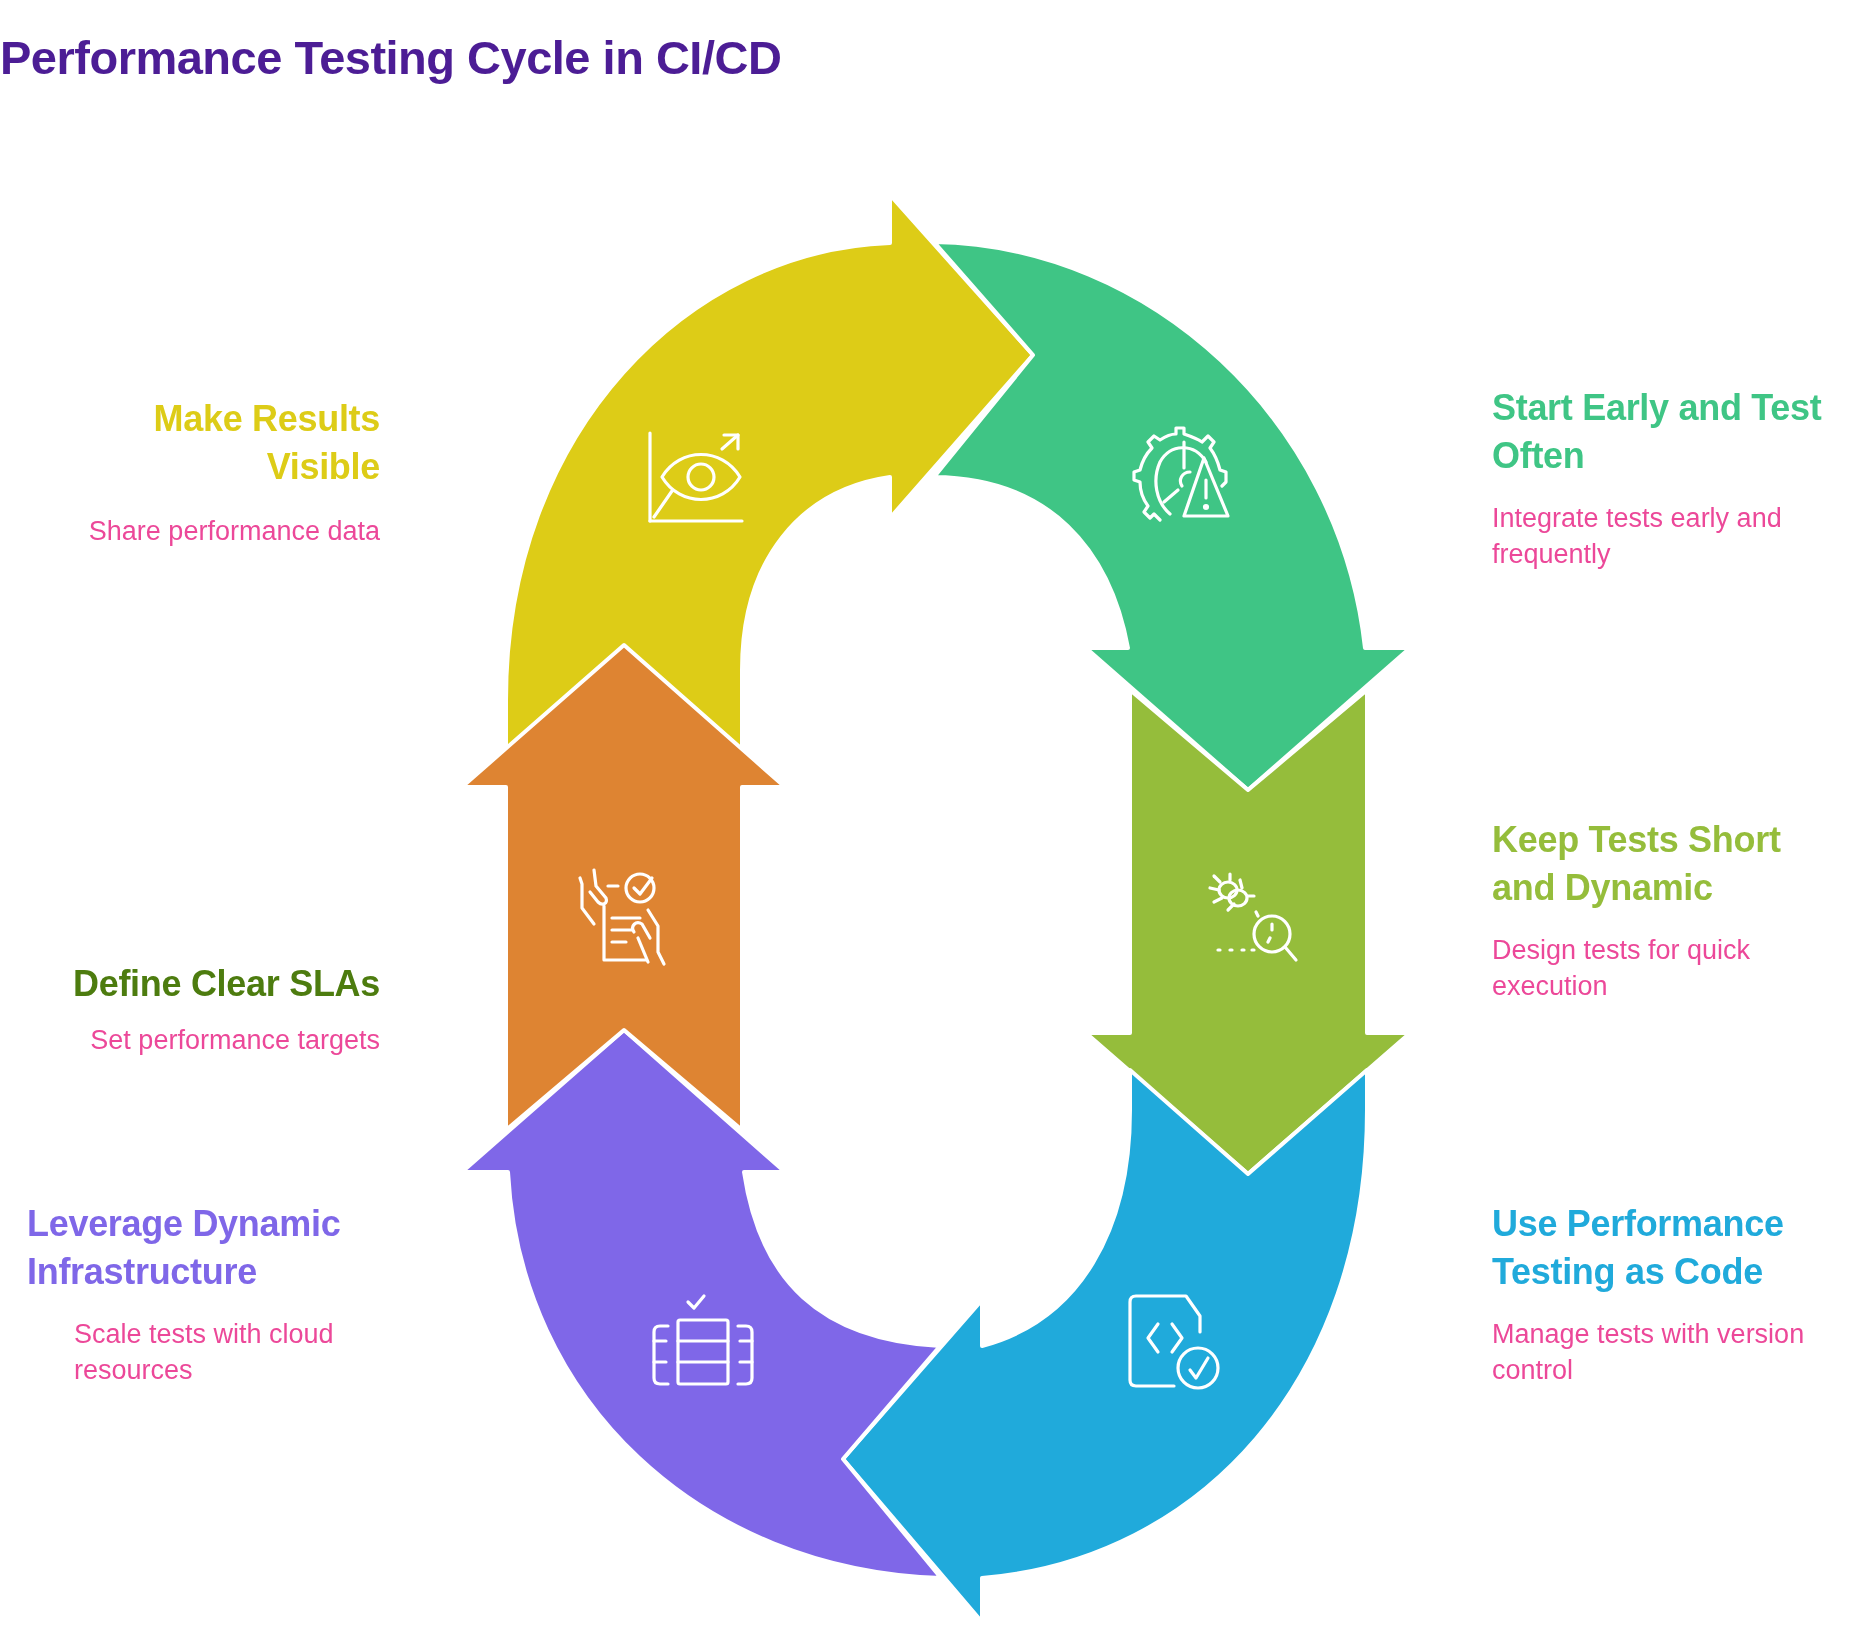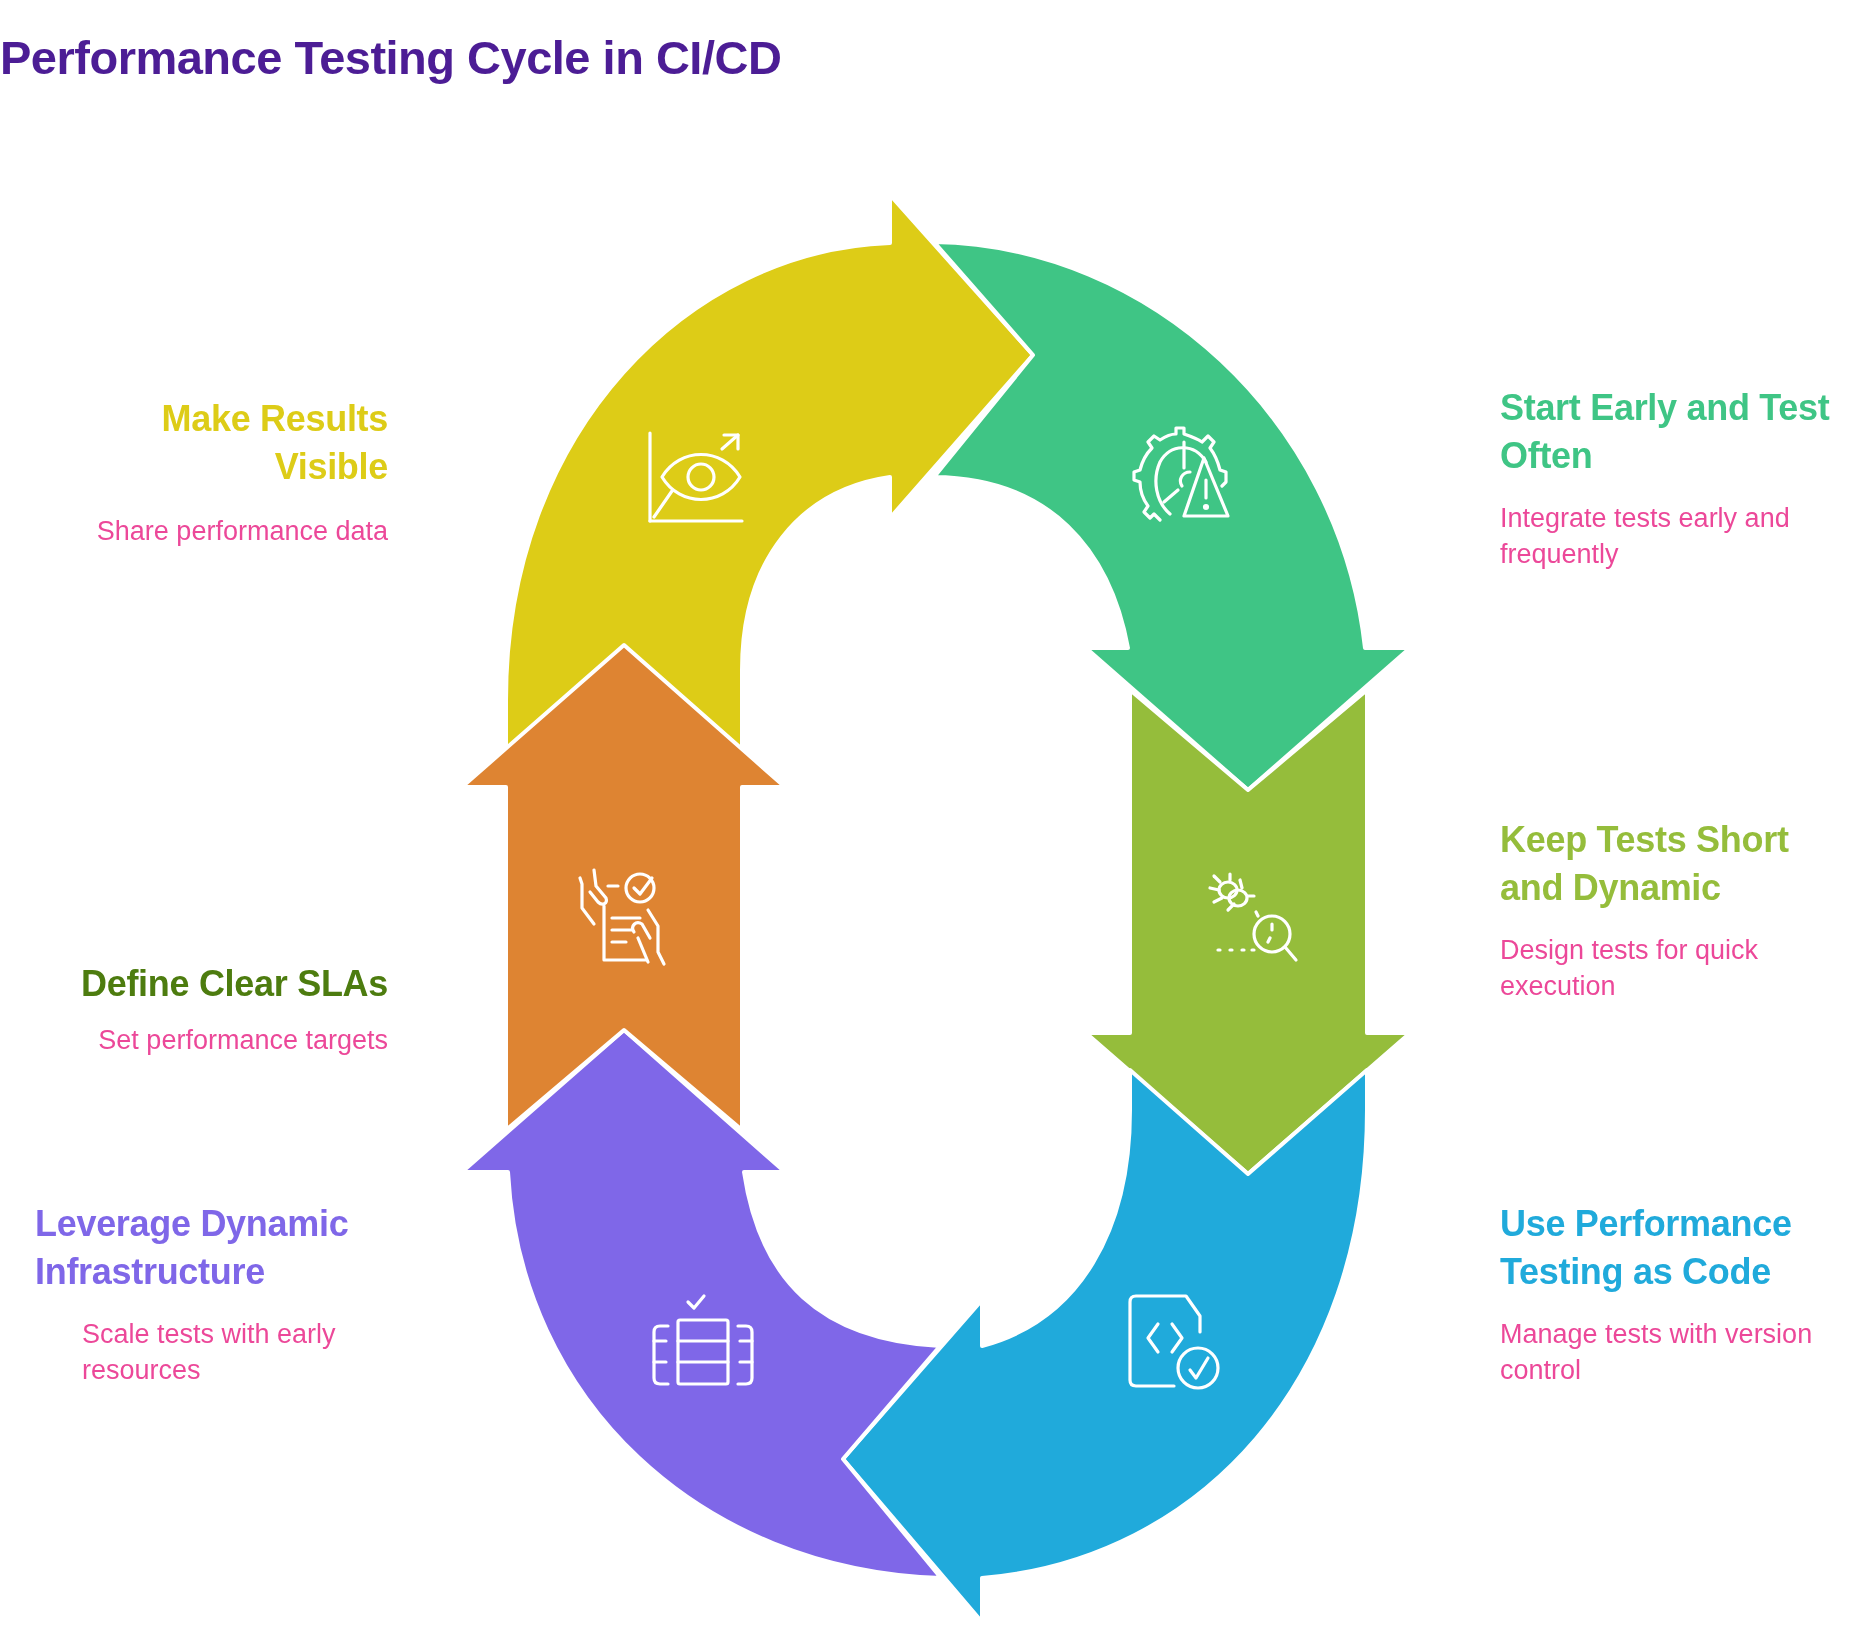--- a/index.html
+++ b/index.html
@@ -1,19 +1,19 @@
 <!DOCTYPE html>
 <html><head>
 <meta charset="utf-8">
 <style>
   html, body { margin:0; padding:0; background:#ffffff; }
   body { width:1856px; height:1647px; position:relative; overflow:hidden; font-family:"Liberation Sans", "DejaVu Sans", sans-serif; }
   #title { position:absolute; left:0; top:30px; width:1856px; font-size:47px; font-weight:bold; color:#4c1d95; letter-spacing:-0.5px; }
   svg#cycle { position:absolute; left:0; top:0; }
-  .block { position:absolute; width:430px;padding-left:8px; }
+  .block { position:absolute; width:430px; }
   .block h2 { margin:0; font-size:36px; line-height:48px; font-weight:bold; letter-spacing:-0.3px; }
   .block p { margin:22px 0 0 0; font-size:27px; line-height:36px; color:#ec4899; }
   .right { text-align:left; }
   .leftr { text-align:right; }
   .icon path, .icon line, .icon circle, .icon rect, .icon polyline, .icon ellipse { fill:none; stroke:#ffffff; stroke-width:3.2; stroke-linecap:round; stroke-linejoin:round; }
 </style>
 </head>
 <body>
 
 <div id="title">Performance Testing Cycle in CI/CD</div>
@@ -121,21 +121,21 @@
   <p style="margin-top:20px;"><span>Design tests for quick</span><br><span>execution</span></p>
 </div>
 
 <div class="block right" style="left:1492px; top:1200px; width:380px;">
   <h2 style="color:#20AADB;"><span>Use Performance</span><br><span>Testing as Code</span></h2>
   <p style="margin-top:20px;"><span>Manage tests with version</span><br><span>control</span></p>
 </div>
 
 <div class="block" style="left:27px; top:1200px; width:380px;">
   <h2 style="color:#7F67E8;"><span>Leverage Dynamic</span><br><span>Infrastructure</span></h2>
-  <p style="margin-top:20px; padding-left:47px;"><span>Scale tests with early</span><br><span>resources</span></p>
+  <p style="margin-top:20px; padding-left:47px;"><span>Scale tests with cloud</span><br><span>resources</span></p>
 </div>
 
 <div class="block leftr" style="left:0px; top:960px; width:380px;">
   <h2 style="color:#4d7c0f;"><span>Define Clear SLAs</span></h2>
   <p style="margin-top:14px;"><span>Set performance targets</span></p>
 </div>
 
 <div class="block leftr" style="left:0px; top:395px; width:380px;">
   <h2 style="color:#DDCC17;"><span>Make Results</span><br><span>Visible</span></h2>
   <p style="margin-top:22px;"><span>Share performance data</span></p>

